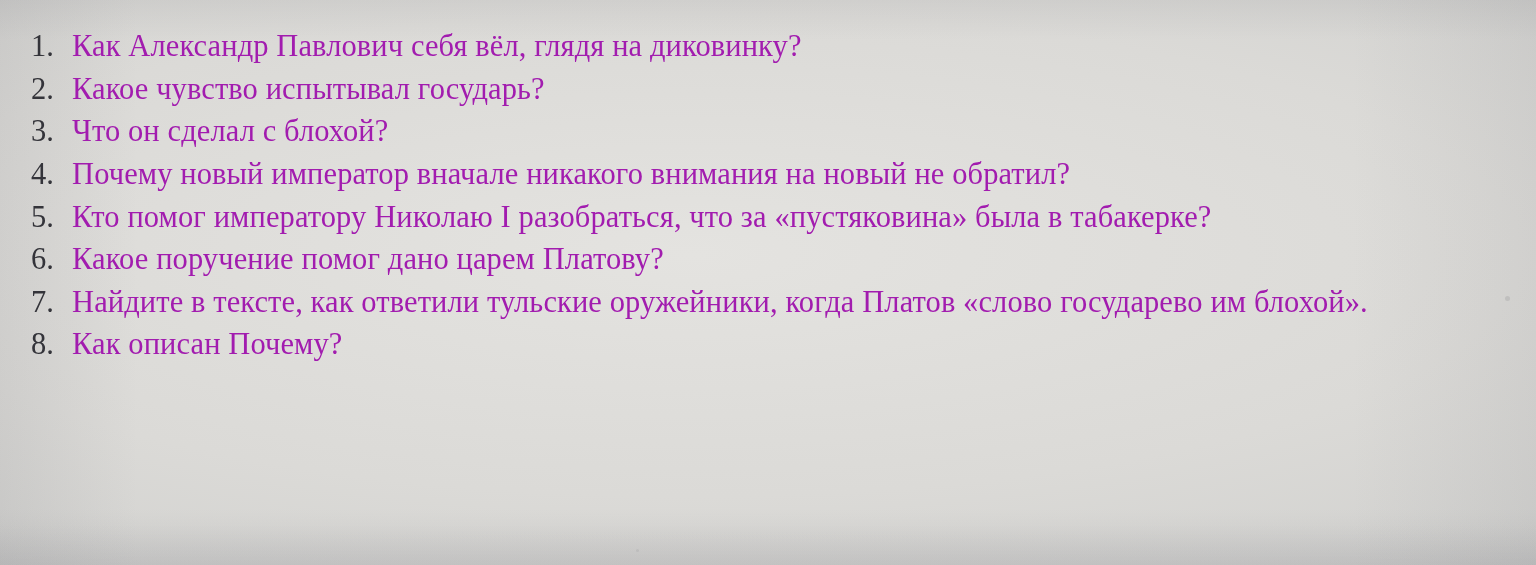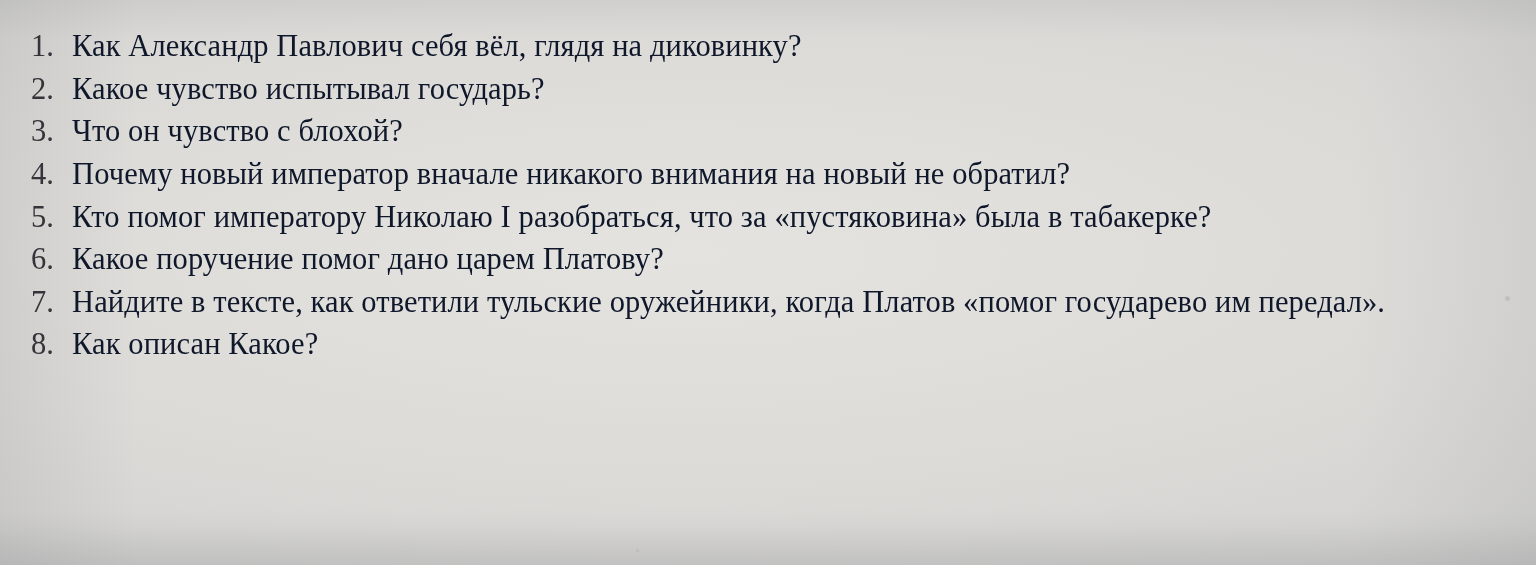--- a/index.html
+++ b/index.html
@@ -59,21 +59,21 @@
     text-align: right;
     padding-right: 18px;
     box-sizing: border-box;
     font-size: 30.5px;
     color: #34343a;
   }
   .qtext {
     flex: 1 1 auto;
     text-align: justify;
     text-justify: inter-word;
-    color: #0f172a;
+    color: #a21caf;
     padding-right: 2px;
   }
   li.justified .qtext {
     text-align-last: left;
     font-family: Liberation Serif, serif;
   }
   
   .speck {
     position: absolute;
     background: rgba(110,110,115,0.35);
@@ -100,40 +100,40 @@
     <li>
       <span class="num">1.</span>
       <span class="qtext">Как Александр Павлович себя вёл, глядя на диковинку?</span>
     </li>
     <li>
       <span class="num">2.</span>
       <span class="qtext">Какое чувство испытывал государь?</span>
     </li>
     <li>
       <span class="num">3.</span>
-      <span class="qtext">Что он чувство с блохой?</span>
+      <span class="qtext">Что он сделал с блохой?</span>
     </li>
     <li>
       <span class="num">4.</span>
       <span class="qtext">Почему новый император вначале никакого внимания на новый не обратил?</span>
     </li>
     <li class="justified">
       <span class="num">5.</span>
       <span class="qtext">Кто помог императору Николаю I разобраться, что за «пустяковина» была в табакерке?</span>
     </li>
     <li>
       <span class="num">6.</span>
       <span class="qtext">Какое поручение помог дано царем Платову?</span>
     </li>
     <li class="justified">
       <span class="num">7.</span>
-      <span class="qtext">Найдите в тексте, как ответили тульские оружейники, когда Платов «помог государево им передал».</span>
+      <span class="qtext">Найдите в тексте, как ответили тульские оружейники, когда Платов «слово государево им блохой».</span>
     </li>
     <li>
       <span class="num">8.</span>
-      <span class="qtext">Как описан Какое?</span>
+      <span class="qtext">Как описан Почему?</span>
     </li>
   </ol>
 </div>
 
 <div class="speck s1"></div>
 <div class="speck s2"></div>
 <div class="bottom-shade"></div>
 
 </body></html>

